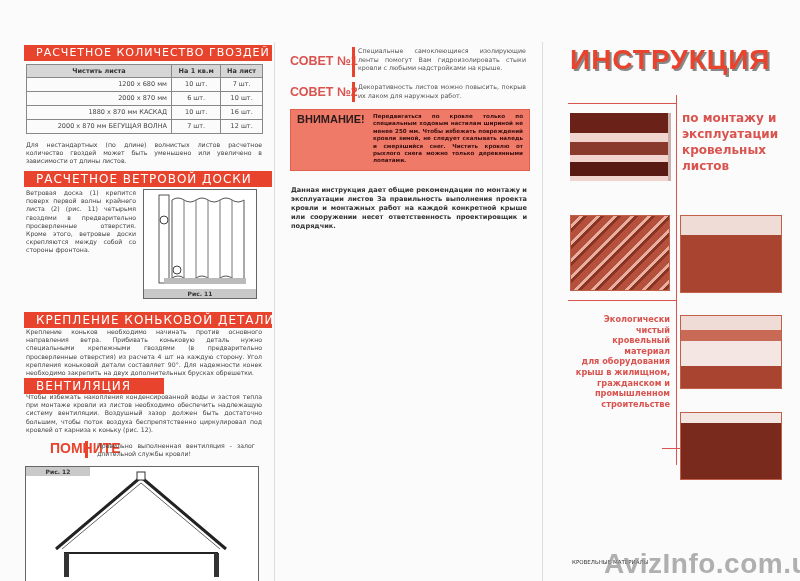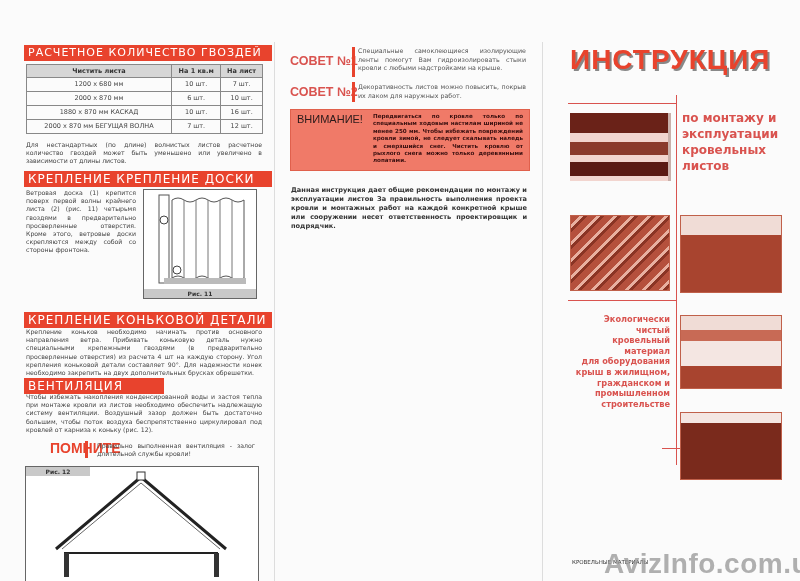--- a/index.html
+++ b/index.html
@@ -1,24 +1,24 @@
 <!DOCTYPE html>
 <html><head>
 <meta charset="utf-8">
 <style>
   html,body{margin:0;padding:0;}
   body{width:800px;height:581px;background:#fbfbfb;position:relative;overflow:hidden;font-family:"DejaVu Sans",sans-serif;color:#333;}
   .abs{position:absolute;}
   .vline{position:absolute;top:42px;bottom:0;width:1px;background:#ddd;}
   
-  .hdr{position:absolute;left:24px;width:248px;background:#e8432d;color:#fff;font-family:"DejaVu Sans",sans-serif;font-size:11px;letter-spacing:1px;padding:1px 4px;box-sizing:border-box;line-height:14px;white-space:nowrap;}
+  .hdr{position:absolute;left:24px;width:248px;background:#e8432d;color:#fff;font-family:"DejaVu Sans",sans-serif;font-size:11px;letter-spacing:1px;padding:1px 12px;box-sizing:border-box;line-height:14px;white-space:nowrap;}
   table.nails{position:absolute;left:26px;top:64px;width:237px;border-collapse:collapse;font-size:6.5px;}
   table.nails th{background:#d6d6d6;font-weight:bold;padding:2px;border:1px solid #888;}
   table.nails td{padding:2px 4px;border:1px solid #888;text-align:center;line-height:9px;color:#444;}
-  table.nails td.size{text-align:center;border-radius:6px;}
+  table.nails td.size{text-align:right;border-radius:6px;}
   .small{font-size:6.2px;line-height:8.2px;color:#444;text-align:justify;}
   .fig{position:absolute;border:1px solid #666;background:#fff;}
   .figcap{position:absolute;background:#c9c9c9;font-size:6px;font-weight:bold;text-align:center;color:#333;}
   .pomnite{font-family:"Liberation Sans",sans-serif;font-weight:bold;color:#e8432d;font-size:14px;padding-left:24px;}
   .sovet{font-family:"Liberation Sans",sans-serif;font-weight:bold;color:#d9534f;font-size:12.5px;}
   .redbar{position:absolute;width:3px;background:#e8432d;}
   .tip{font-size:6.3px;line-height:8.5px;color:#555;text-align:justify;}
   .warn{position:absolute;left:290px;top:109px;width:238px;height:60px;background:#f07a68;border:1px solid #e0604c;}
   .title{font-family:"Liberation Sans",sans-serif;font-weight:900;font-size:28px;color:#e8432d;letter-spacing:1px;text-shadow:2px 2px 0 #888;}
   .rtext{font-family:"DejaVu Sans",sans-serif;font-weight:bold;color:#d9534f;}
@@ -55,21 +55,21 @@
   </tr>
   <tr>
     <td class="size">2000 x 870 мм БЕГУЩАЯ ВОЛНА</td>
     <td>7 шт.</td>
     <td>12 шт.</td>
   </tr>
 </tbody>
   </table>
 <div class="abs small" style="left:26px;top:141px;width:236px;">Для нестандартных (по длине) волнистых листов расчетное количество гвоздей может быть уменьшено или увеличено в зависимости от длины листов.</div>
 
-<div class="hdr" style="top:171px;font-size:12px;">КРЕПЛЕНИЕ КРЕПЛЕНИЕ ДОСКИ</div>
+<div class="hdr" style="top:171px;font-size:12px;">РАСЧЕТНОЕ ВЕТРОВОЙ ДОСКИ</div>
 <div class="abs small" style="left:26px;top:189px;width:110px;">Ветровая доска (1) крепится поверх первой волны крайнего листа (2) (рис. 11) четырьмя гвоздями в предварительно просверленные отверстия. Кроме этого, ветровые доски скрепляются между собой со стороны фронтона.</div>
 <div class="fig" style="left:143px;top:189px;width:112px;height:108px;">
   <svg width="112" height="98" viewBox="0 0 112 98">
     <rect x="15" y="5" width="10" height="88" fill="#fff" stroke="#555" stroke-width="1"></rect>
     <path d="M28 10 q6 -4 12 0 q6 4 12 0 q6 -4 12 0 q6 4 12 0 q6 -4 12 0 q6 4 12 0 V88 q-6 4 -12 0 q-6 -4 -12 0 q-6 4 -12 0 q-6 -4 -12 0 q-6 4 -12 0 q-6 -4 -12 0 Z" fill="#fff" stroke="#555"></path>
     <line x1="40" y1="10" x2="40" y2="88" stroke="#777"></line>
       <line x1="52" y1="10" x2="52" y2="88" stroke="#777"></line>
     <line x1="64" y1="10" x2="64" y2="88" stroke="#777"></line>
       <line x1="76" y1="10" x2="76" y2="88" stroke="#777"></line>
     <line x1="88" y1="10" x2="88" y2="88" stroke="#777"></line>
@@ -104,21 +104,21 @@
 
 <div class="abs sovet" style="left:290px;top:54px;">СОВЕТ №1</div>
 <div class="redbar" style="left:352px;top:47px;height:30px;"></div>
 <div class="abs tip" style="left:358px;top:47px;width:168px;">Специальные самоклеющиеся изолирующие ленты помогут Вам гидроизолировать стыки кровли с любыми надстройками на крыше.</div>
 
 <div class="abs sovet" style="left:290px;top:85px;">СОВЕТ №2</div>
 <div class="redbar" style="left:352px;top:82px;height:20px;"></div>
 <div class="abs tip" style="left:358px;top:83px;width:168px;">Декоративность листов можно повысить, покрыв их лаком для наружных работ.</div>
 
 <div class="warn">
-  <div class="abs" style="left:6px;top:3px;font-family:'Liberation Sans',sans-serif;font-weight:normal;font-size:11px;color:#2a1a1a;">ВНИМАНИЕ!</div>
+  <div class="abs" style="left:6px;top:3px;font-family:'Liberation Sans',sans-serif;font-weight:bold;font-size:11px;color:#2a1a1a;">ВНИМАНИЕ!</div>
   <div class="abs" style="left:82px;top:3px;width:150px;font-size:5.6px;line-height:7.4px;color:#3a1010;font-weight:bold;text-align:justify;">Передвигаться по кровле только по специальным ходовым настилам шириной не менее 250 мм. Чтобы избежать повреждений кровли зимой, не следует скалывать наледь и смерзшийся снег. Чистить кровлю от рыхлого снега можно только деревянными лопатами.</div>
 </div>
 
 <div class="abs" style="left:291px;top:186px;width:236px;font-size:6.6px;line-height:9px;font-weight:bold;color:#333;text-align:justify;">Данная инструкция дает общие рекомендации по монтажу и эксплуатации листов                    За правильность выполнения проекта кровли и монтажных работ на каждой конкретной крыше или сооружении несет ответственность проектировщик и подрядчик.</div>
 
 <div class="abs title" style="left:570px;top:44px;">ИНСТРУКЦИЯ</div>
 <div class="abs" style="left:568px;top:103px;width:108px;height:1px;background:#d9534f;"></div>
 <div class="abs" style="left:676px;top:95px;width:1px;height:370px;background:#d9534f;"></div>
 <div class="abs" style="left:568px;top:300px;width:108px;height:1px;background:#d9534f;"></div>
 <div class="abs" style="left:662px;top:448px;width:120px;height:1px;background:#d9534f;"></div>

